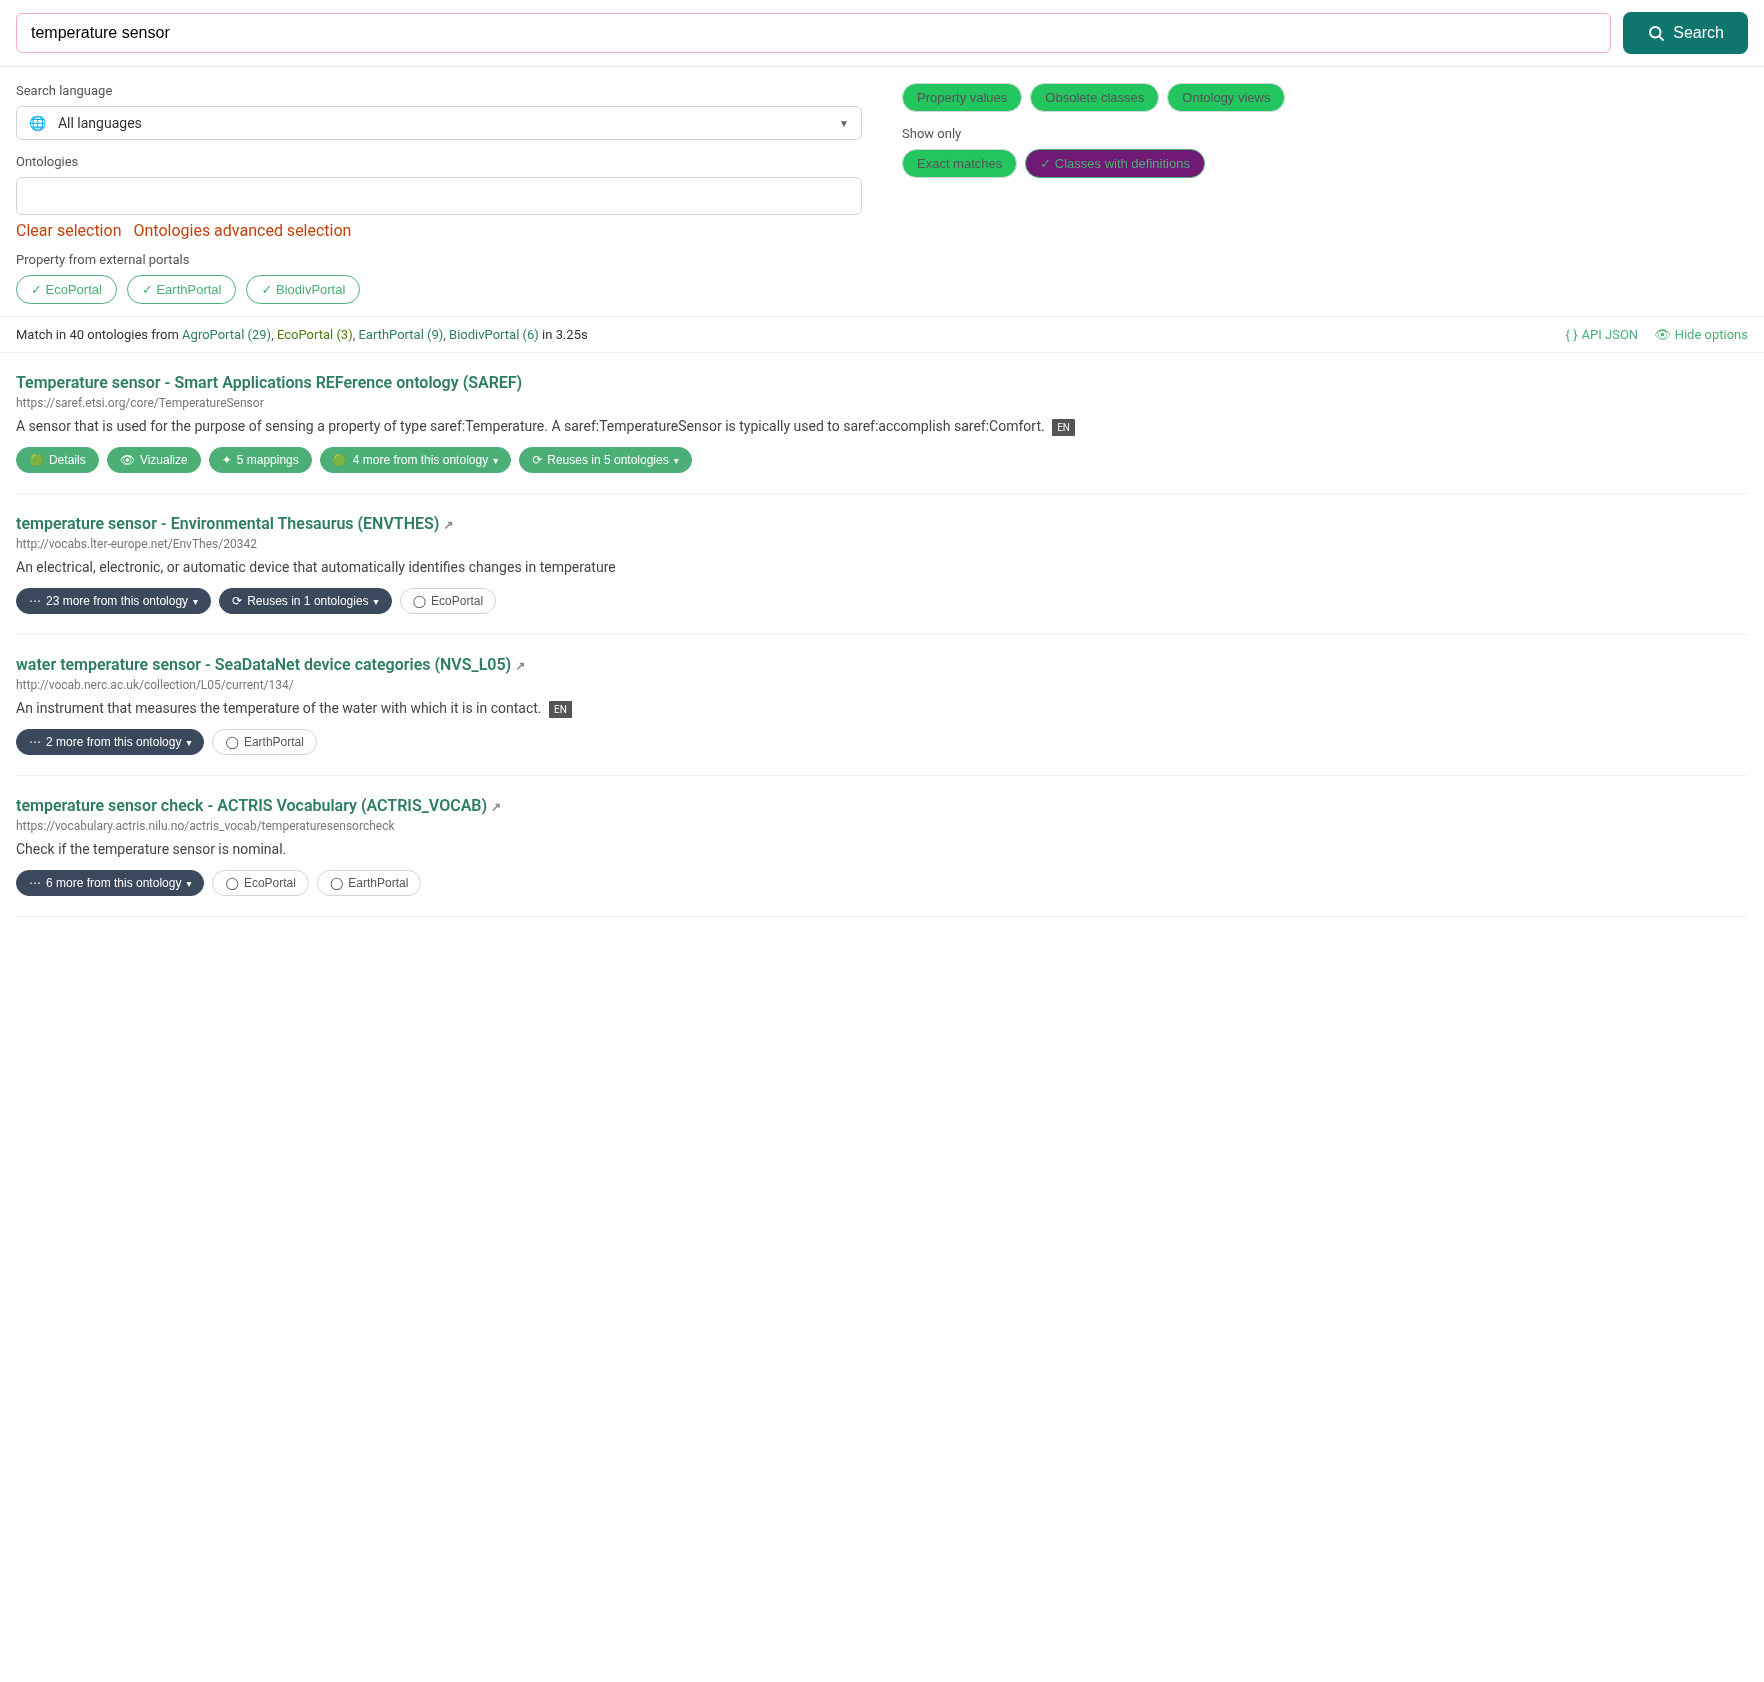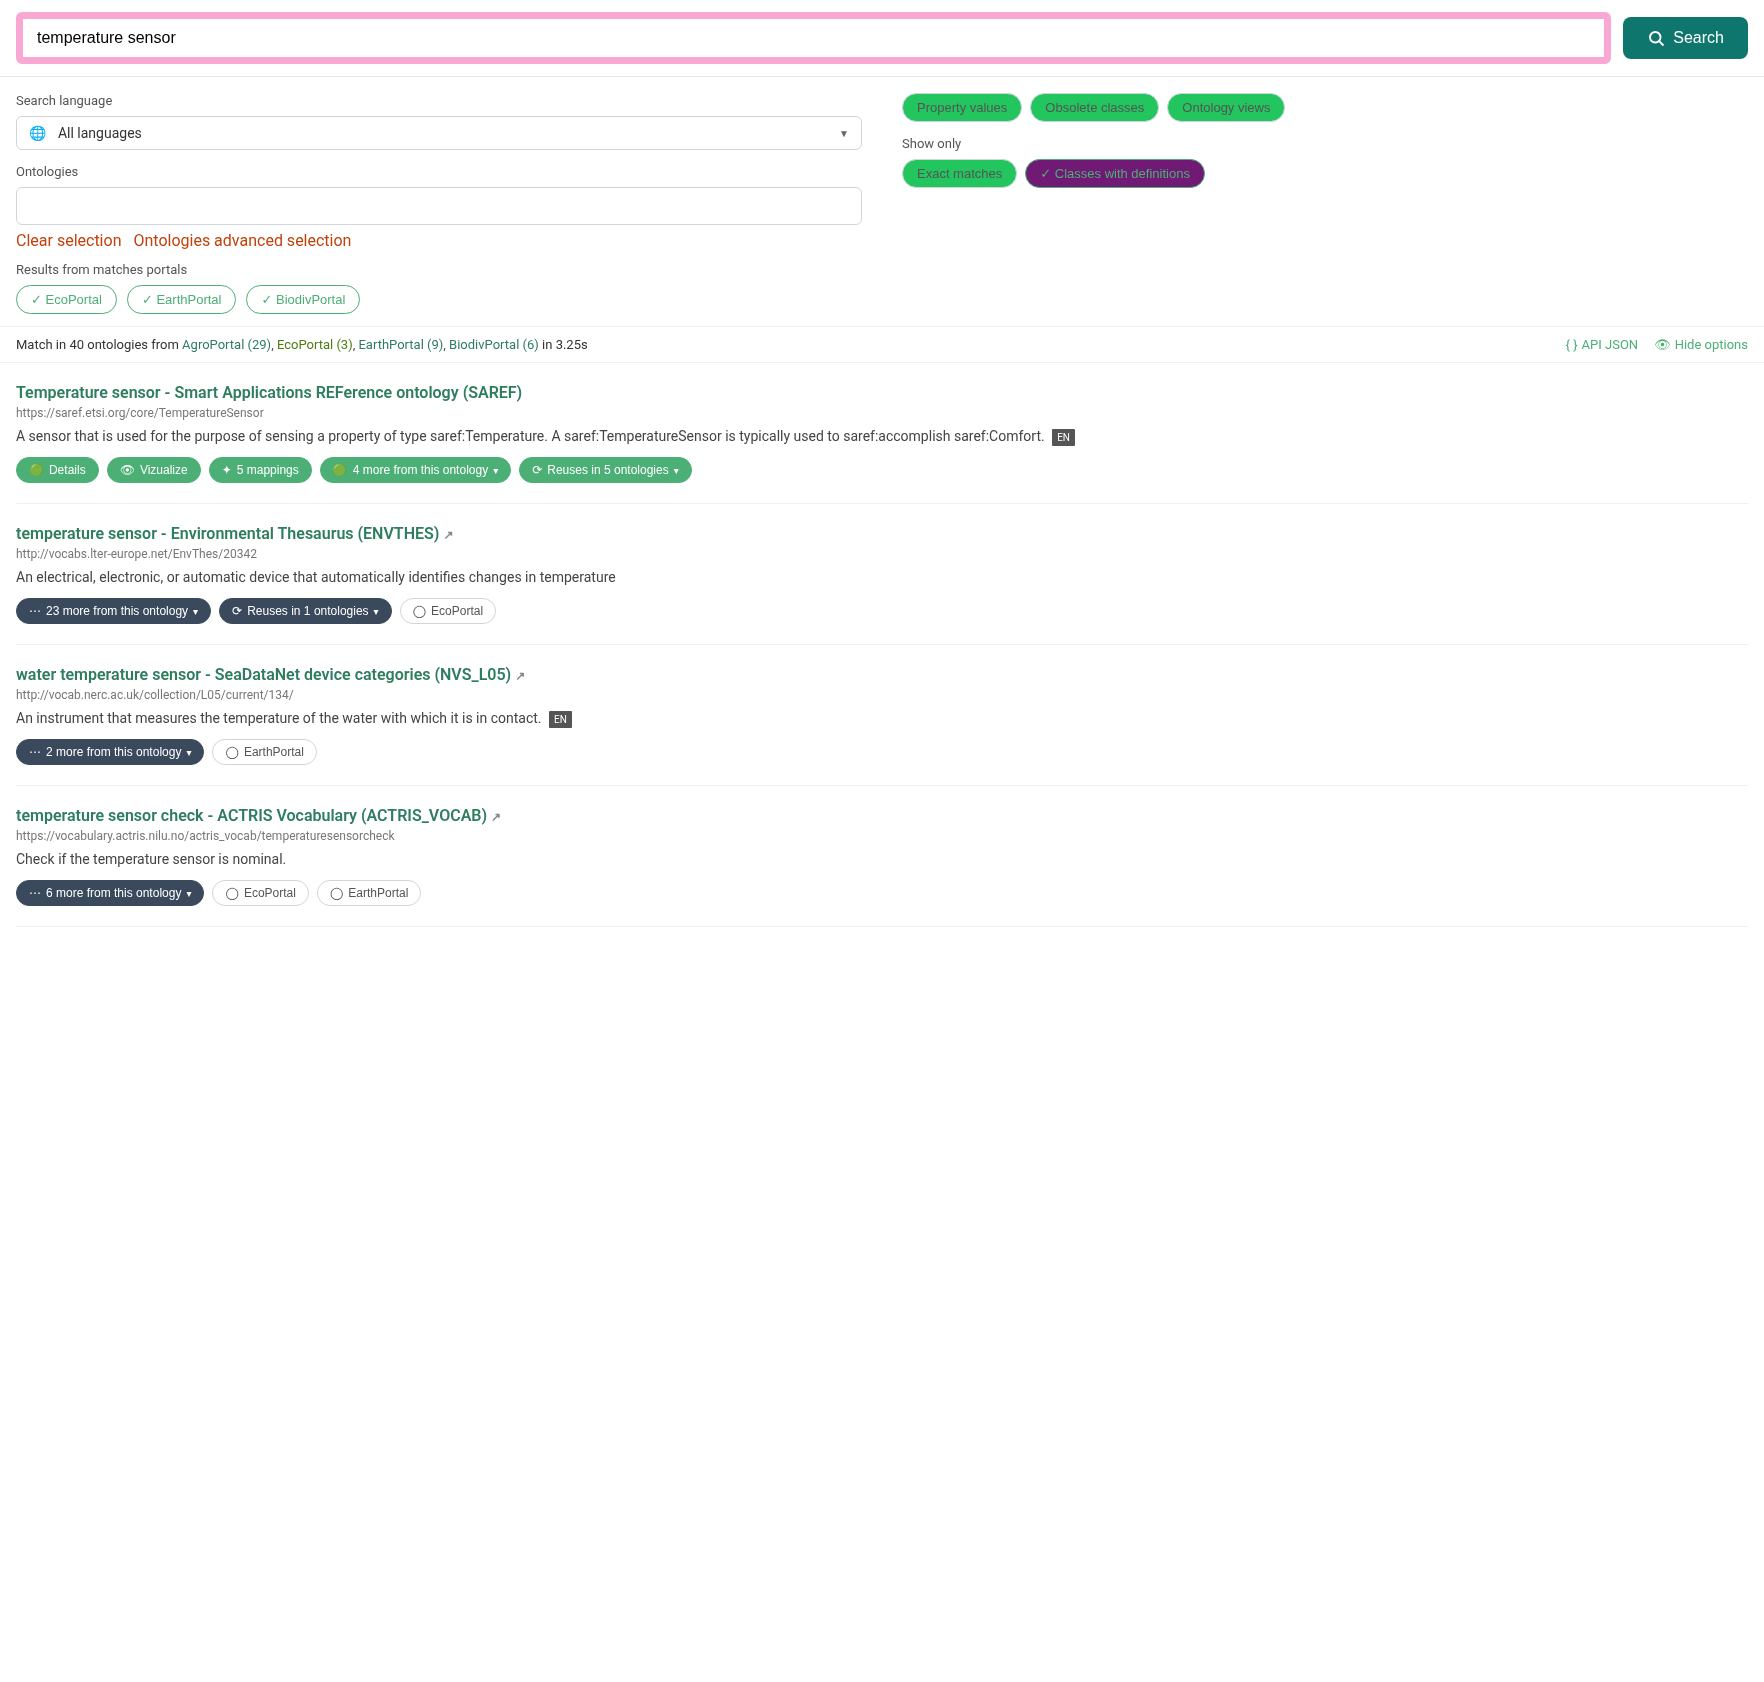--- a/index.html
+++ b/index.html
@@ -1,20 +1,20 @@
 <!DOCTYPE html>
 <html><head>
   <meta charset="utf-8">
   <style>
     * { box-sizing: border-box; margin: 0; padding: 0; }
     body { font-family: -apple-system, BlinkMacSystemFont, 'Segoe UI', Roboto, sans-serif; background: #fff; color: #333; font-size: 14px; }
     
     .top-bar { display: flex; align-items: center; padding: 12px 16px; border-bottom: 1px solid #e5e7eb; gap: 12px; }
     .search-input-wrap { flex: 1; }
-    .search-input { width: 100%; border: 7px solid #f9a8d4; border-radius: 6px; padding: 10px 14px; font-size: 16px; outline: none; }
+    .search-input { width: 100%; border: 1px solid #f9a8d4; border-radius: 6px; padding: 10px 14px; font-size: 16px; outline: none; }
     .search-btn { background: #0f766e; color: #fff; border: none; border-radius: 8px; padding: 12px 24px; font-size: 16px; cursor: pointer; display: flex; align-items: center; gap: 8px; white-space: nowrap; }
     .search-icon-svg { width: 18px; height: 18px; fill: none; stroke: #fff; stroke-width: 2.5; }
 
     .options-panel { padding: 16px 16px 0 16px; display: flex; gap: 40px; }
     .options-left { flex: 1; }
     .options-right { flex: 1; }
     .section-label { font-size: 13px; color: #555; margin-bottom: 8px; }
     .lang-select-box { border: 1px solid #d1d5db; border-radius: 6px; padding: 8px 12px; font-size: 14px; display: flex; align-items: center; justify-content: space-between; cursor: pointer; }
     .lang-icon { margin-right: 8px; }
     .chevron-down { font-size: 10px; color: #666; }
@@ -113,21 +113,21 @@
       <div class="section-label">Show only</div>
       <div class="toggle-group">
         <button class="toggle-btn">Exact matches</button>
         <button class="toggle-btn active">Classes with definitions</button>
       </div>
     </div>
   </div>
 </div>
 
 <div class="external-portals">
-  <div class="section-label">Results from matches portals</div>
+  <div class="section-label">Property from external portals</div>
   <div class="portal-group">
     <button class="portal-btn active">EcoPortal</button>
     <button class="portal-btn active">EarthPortal</button>
     <button class="portal-btn active">BiodivPortal</button>
   </div>
 </div>
 
 <div class="results-summary">
   <div>
     <span class="normal-text">Match in 40 ontologies from </span>

